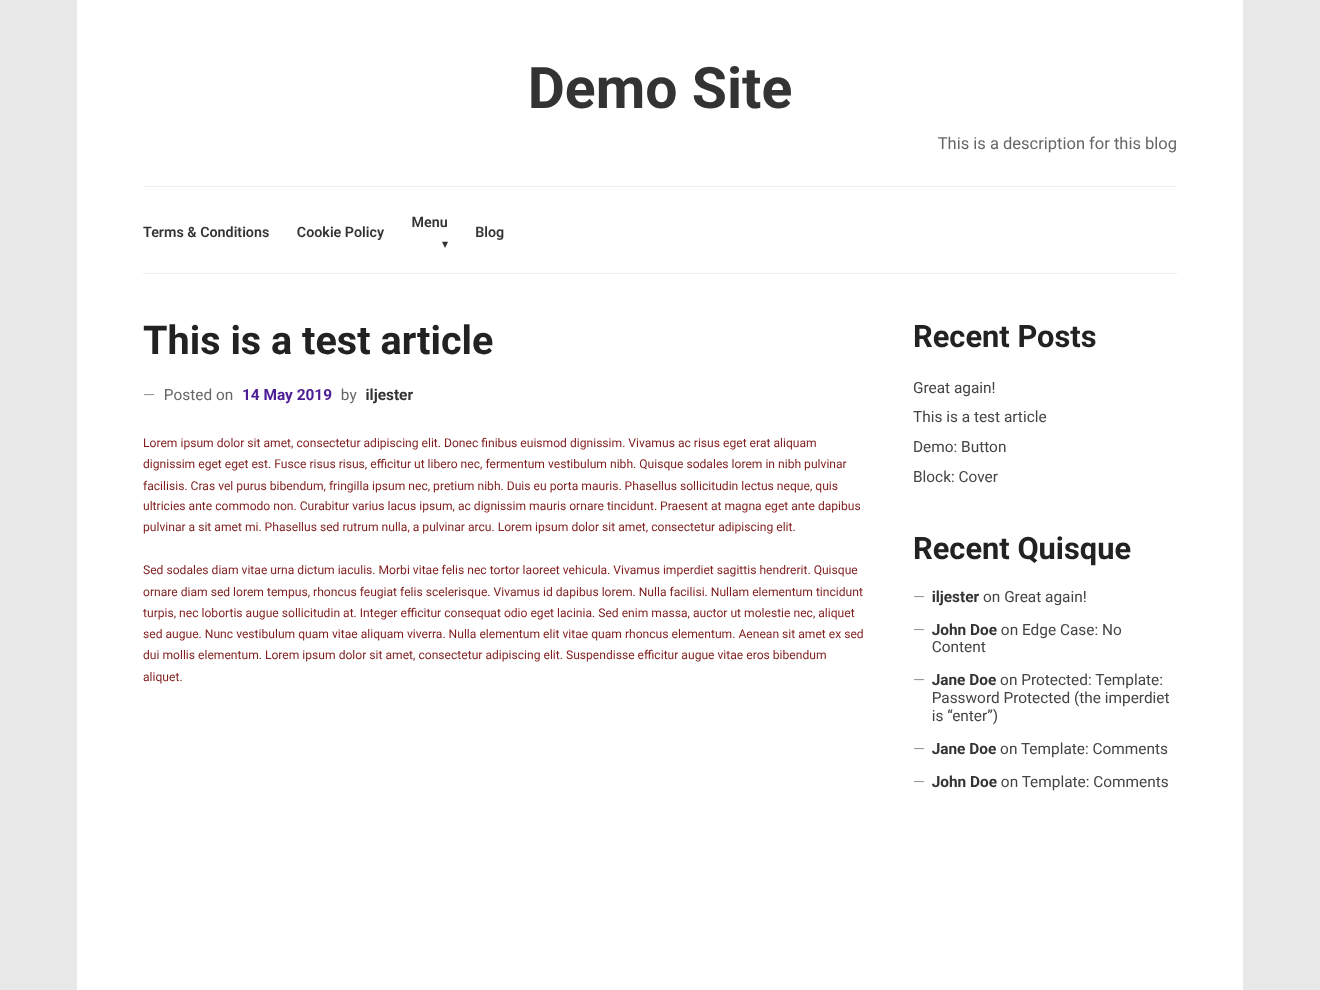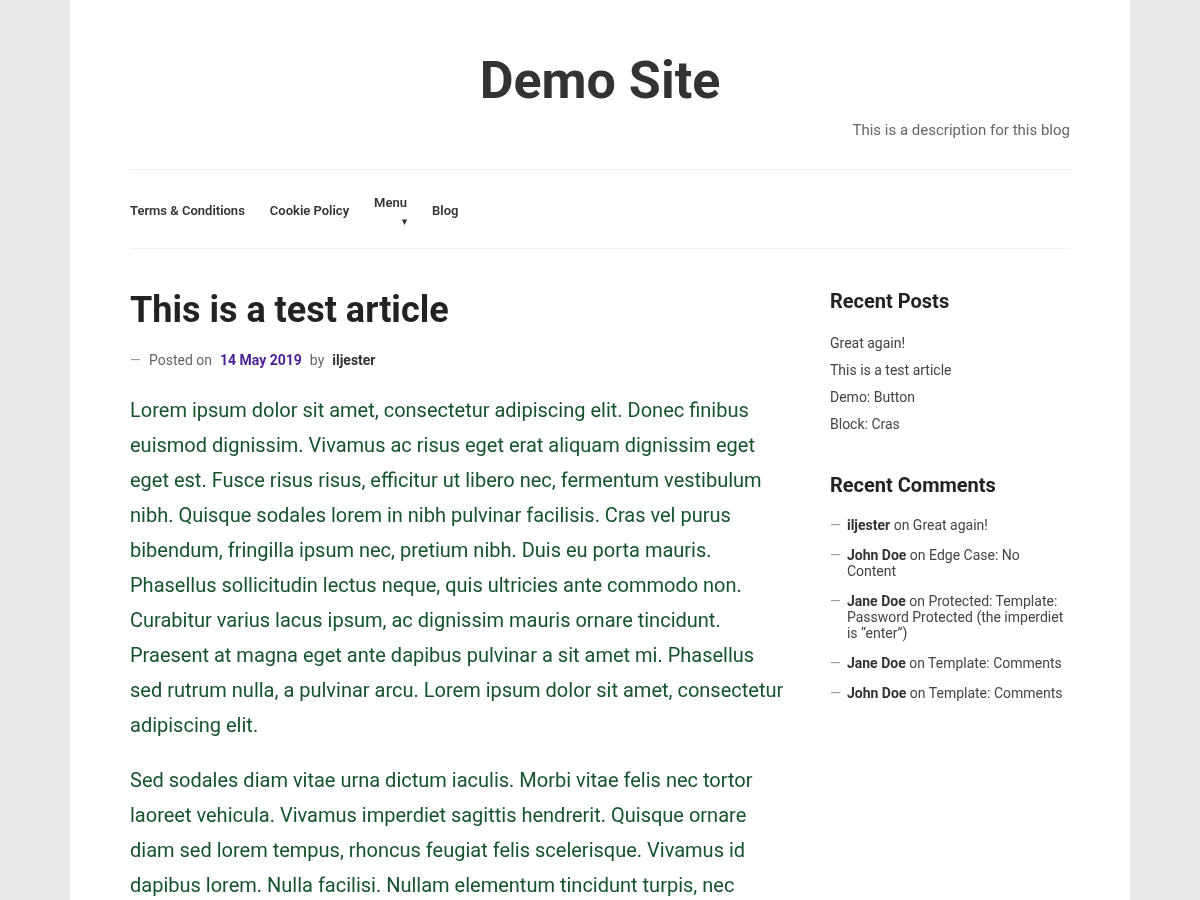--- a/index.html
+++ b/index.html
@@ -121,33 +121,33 @@
       color: #4c1d95;
     }
 
     .article-meta .author-link {
       font-weight: 700;
       color: #333;
       text-decoration: none;
     }
 
     .article-body p {
-      font-size: 20px;
+      font-size: 11px;
       line-height: 1.75;
-      color: #14532d;
+      color: #7f1d1d;
       margin-bottom: 20px;
     }
 
     
     .sidebar-widget {
       margin-bottom: 40px;
     }
 
     .sidebar-widget-title {
-      font-size: 20px;
+      font-size: 28px;
       font-weight: 700;
       color: #222;
       margin-bottom: 20px;
     }
 
     .sidebar-widget ul {
       list-style: none;
     }
 
     .sidebar-widget ul li {
@@ -225,26 +225,26 @@
       </article>
     </main>
 
     <aside id="sidebar">
       <div class="sidebar-widget">
         <h3 class="sidebar-widget-title">Recent Posts</h3>
         <ul id="recent-posts-list">
             <li><a href="#">Great again!</a></li>
             <li><a href="#">This is a test article</a></li>
             <li><a href="#">Demo: Button</a></li>
-            <li><a href="#">Block: Cras</a></li>
+            <li><a href="#">Block: Cover</a></li>
           </ul>
       </div>
 
       <div class="sidebar-widget">
-        <h3 class="sidebar-widget-title">Recent Comments</h3>
+        <h3 class="sidebar-widget-title">Recent Quisque</h3>
         <div id="recent-comments-list">
             <div class="comment-item">
               <span class="comment-dash">—</span>
               <span class="comment-text"><strong class="comment-author">iljester</strong><span> on </span><a href="#">Great again!</a></span>
             </div>
             <div class="comment-item">
               <span class="comment-dash">—</span>
               <span class="comment-text"><strong class="comment-author">John Doe</strong><span> on </span><a href="#">Edge Case: No Content</a></span>
             </div>
             <div class="comment-item">

